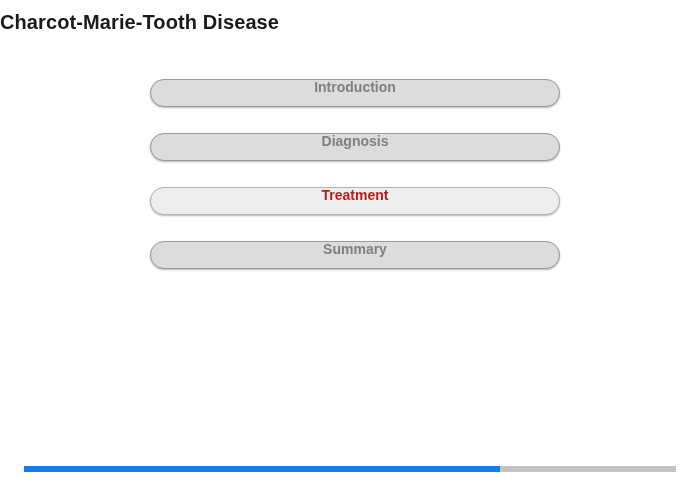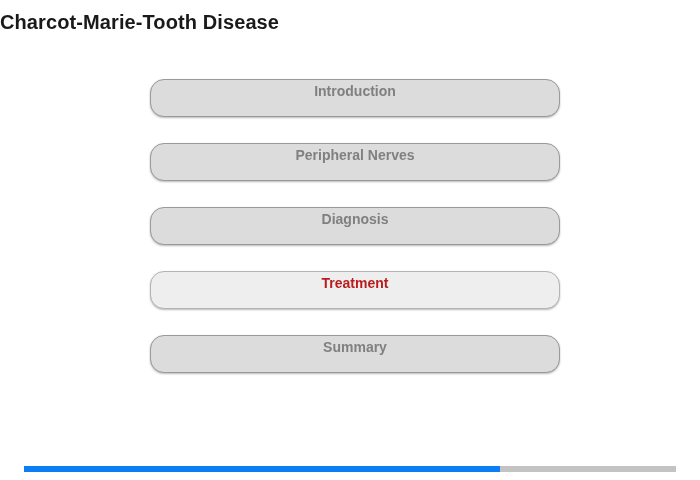--- a/index.html
+++ b/index.html
@@ -36,24 +36,24 @@
   .menu-button {
     box-sizing: border-box;
     width: 410px;
     height: 28px;
     margin-bottom: 26px;
     border-radius: 14px;
     border: 1px solid #9a9a9a;
     background: #dcdcdc;
     box-shadow: 0 1px 2px rgba(0,0,0,0.28);
     display: flex;
-    align-items: flex-end;
+    align-items: flex-start;
     justify-content: center;
     cursor: pointer;
-    padding: 18px;
+    padding: 0;
     font-family: "Liberation Sans", sans-serif;
   }
 
   .menu-button .menu-label {
     font-size: 14px;
     font-weight: bold;
     color: #808080;
     line-height: 1;
     user-select: none;
   }
@@ -84,23 +84,20 @@
 </head>
 <body>
 
 <div id="page-title">Charcot-Marie-Tooth Disease</div>
 
 <div id="menu-list">
     <div class="menu-button">
       <span class="menu-label">Introduction</span>
     </div>
     <div class="menu-button">
-      <span class="menu-label">Peripheral Nerves</span>
-    </div>
-    <div class="menu-button">
       <span class="menu-label">Diagnosis</span>
     </div>
     <div class="menu-button active">
       <span class="menu-label">Treatment</span>
     </div>
     <div class="menu-button">
       <span class="menu-label">Summary</span>
     </div>
   </div>
 

